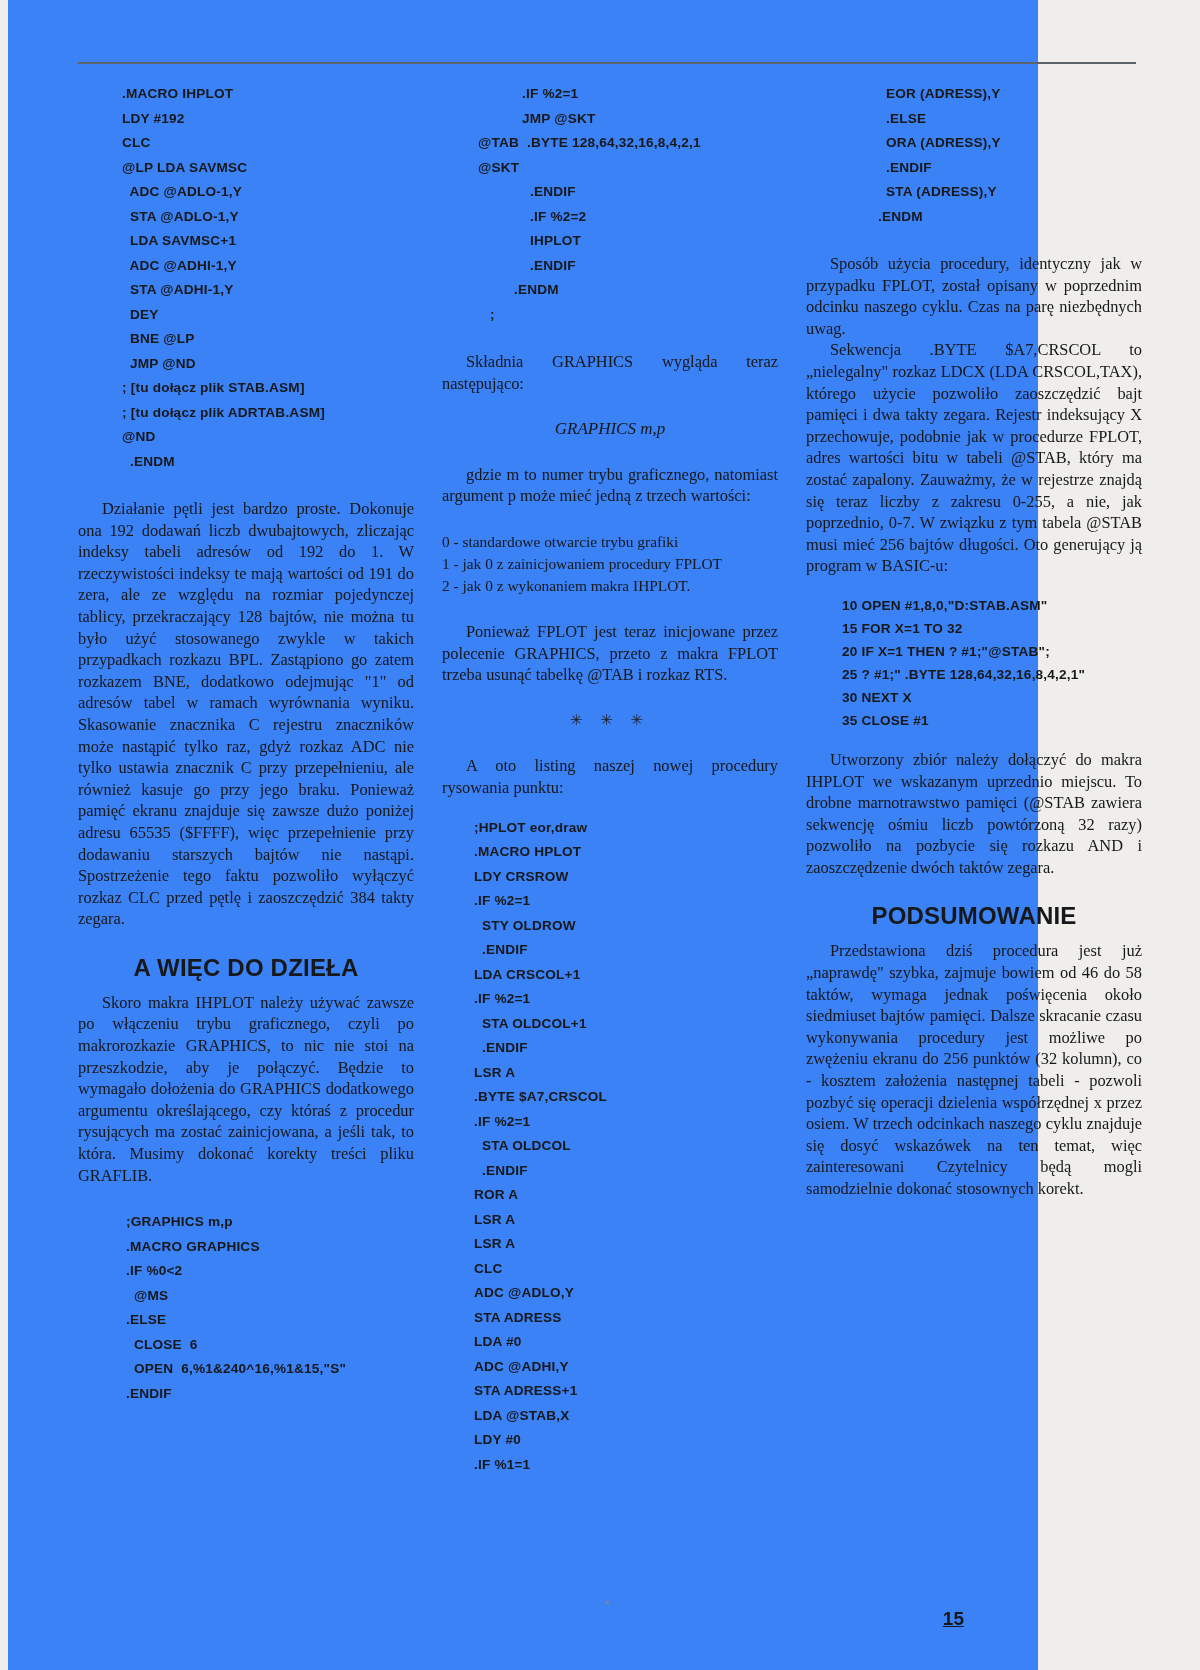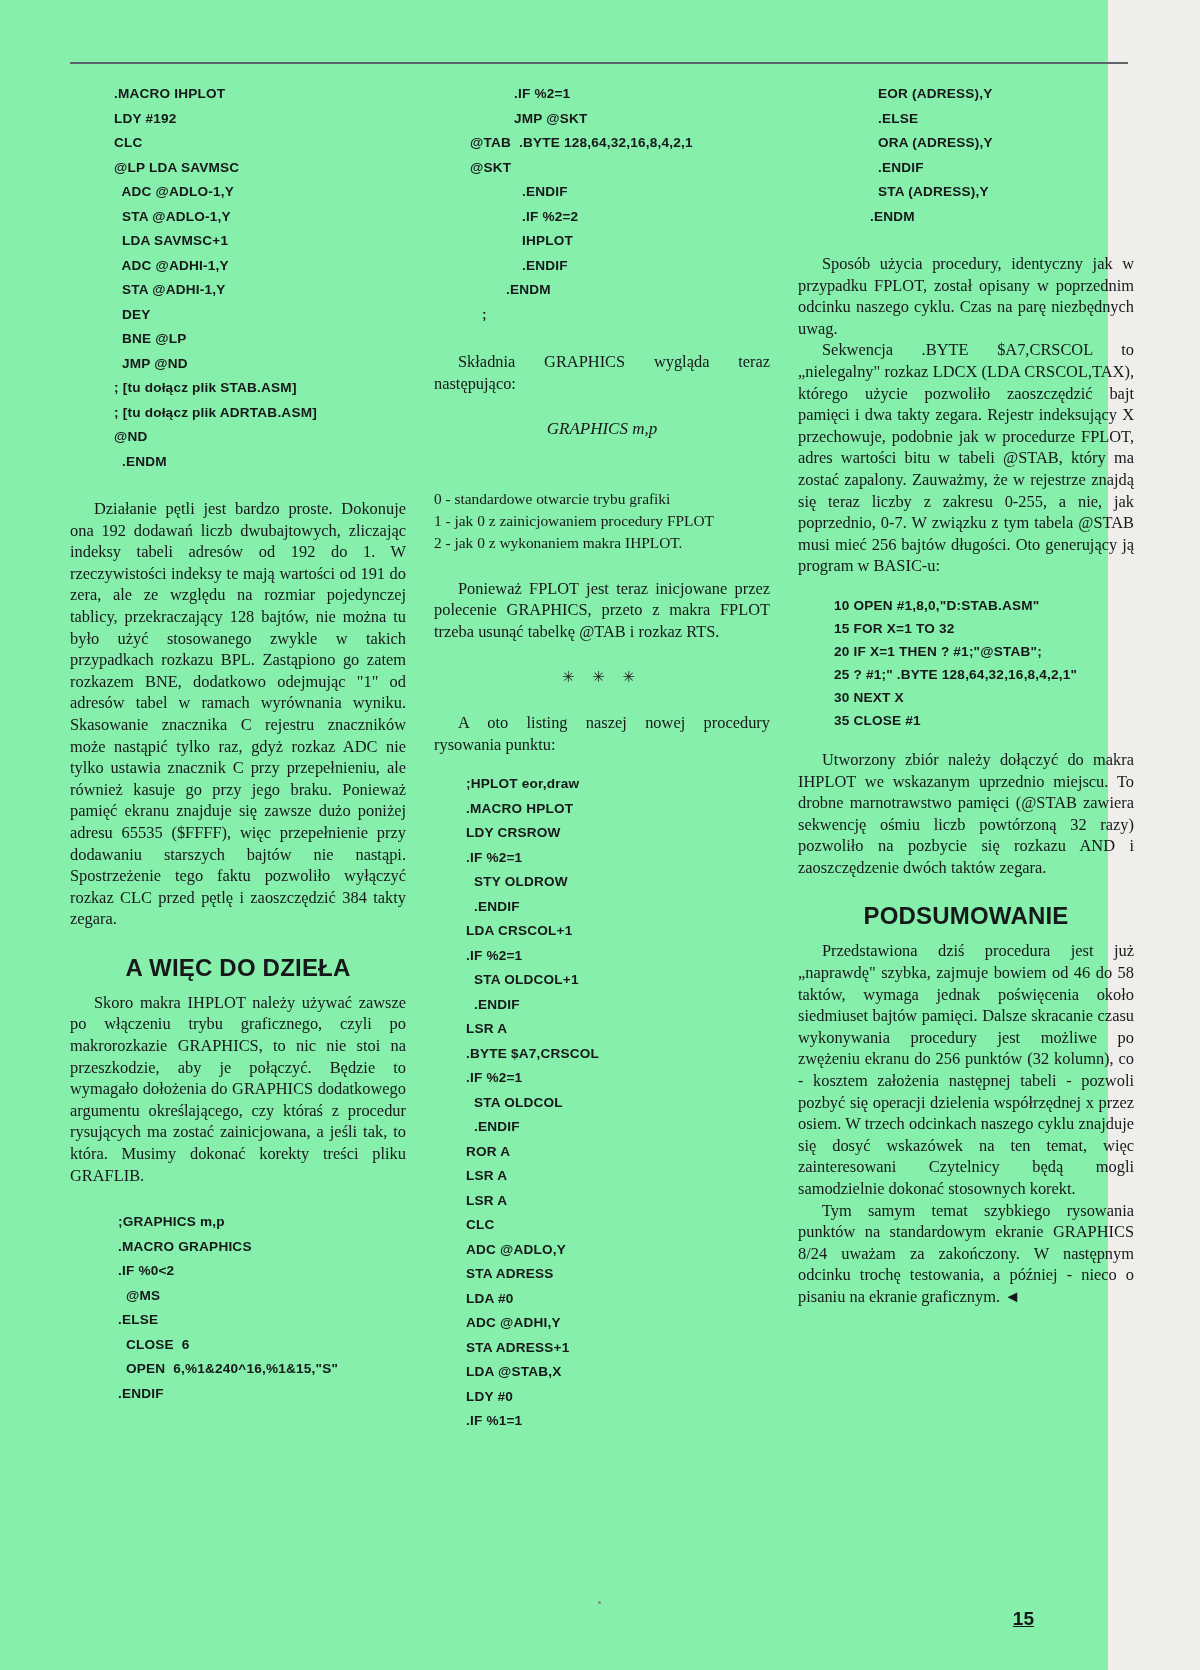--- a/index.html
+++ b/index.html
@@ -6,22 +6,22 @@
   body{
     width:1200px;height:1670px;
     background:#efeeea;
     font-family:"Liberation Serif", serif;
     color:#17181a;
     position:relative;
     overflow:hidden;
   }
   .page{
     position:absolute;
-    left:0;top:0;width:1108px;height:1670px;
-    background:#86efac;
+    left:8px;top:0;width:1030px;height:1670px;
+    background:#3b82f6;
   }
   .rule-top{
     position:absolute;
     left:70px;top:62px;width:1058px;height:2px;
     background:#5d656b;
   }
   .cols{
     position:absolute;
     left:70px;top:82px;width:1064px;
     display:flex;
@@ -167,20 +167,21 @@
         <div style="margin-left:-32px">;</div>
       </div>
 
       <div class="gap-l"></div>
       <p>Składnia GRAPHICS wygląda teraz następująco:</p>
 
       <div class="gap-l"></div>
       <p class="syntax">GRAPHICS m,p</p>
       <div class="gap-l"></div>
 
+      <p>gdzie m to numer trybu graficznego, natomiast argument p może mieć jedną z trzech wartości:</p>
 
       <div class="gap-l"></div>
       <p class="list">0 - standardowe otwarcie trybu grafiki</p>
       <p class="list">1 - jak 0 z zainicjowaniem procedury FPLOT</p>
       <p class="list">2 - jak 0 z wykonaniem makra IHPLOT.</p>
 
       <div class="gap-l"></div>
       <p>Ponieważ FPLOT jest teraz inicjowane przez polecenie GRAPHICS, przeto z makra FPLOT trzeba usunąć tabelkę @TAB i rozkaz RTS.</p>
 
       <div class="gap-l"></div>
@@ -246,20 +247,19 @@
       </div>
 
       <div class="gap"></div>
       <p>Utworzony zbiór należy dołączyć do makra IHPLOT we wskazanym uprzednio miejscu. To drobne marnotrawstwo pamięci (@STAB zawiera sekwencję ośmiu liczb powtórzoną 32 razy) pozwoliło na pozbycie się rozkazu AND i zaoszczędzenie dwóch taktów zegara.</p>
 
       <div class="gap-l"></div>
       <h2 class="head">PODSUMOWANIE</h2>
       <div class="gap-s"></div>
 
       <p>Przedstawiona dziś procedura jest już „naprawdę" szybka, zajmuje bowiem od 46 do 58 taktów, wymaga jednak poświęcenia około siedmiuset bajtów pamięci. Dalsze skracanie czasu wykonywania procedury jest możliwe po zwężeniu ekranu do 256 punktów (32 kolumn), co - kosztem założenia następnej tabeli - pozwoli pozbyć się operacji dzielenia współrzędnej x przez osiem. W trzech odcinkach naszego cyklu znajduje się dosyć wskazówek na ten temat, więc zainteresowani Czytelnicy będą mogli samodzielnie dokonać stosownych korekt.</p>
-      <p>Tym samym temat szybkiego rysowania punktów na standardowym ekranie GRAPHICS 8/24 uważam za zakończony. W następnym odcinku trochę testowania, a później - nieco o pisaniu na ekranie graficznym. ◄</p>
     </div>
 
   </div>
 
   <div class="smalldot"></div>
   <div class="pageno">15</div>
 </div>
 
 </body></html>

